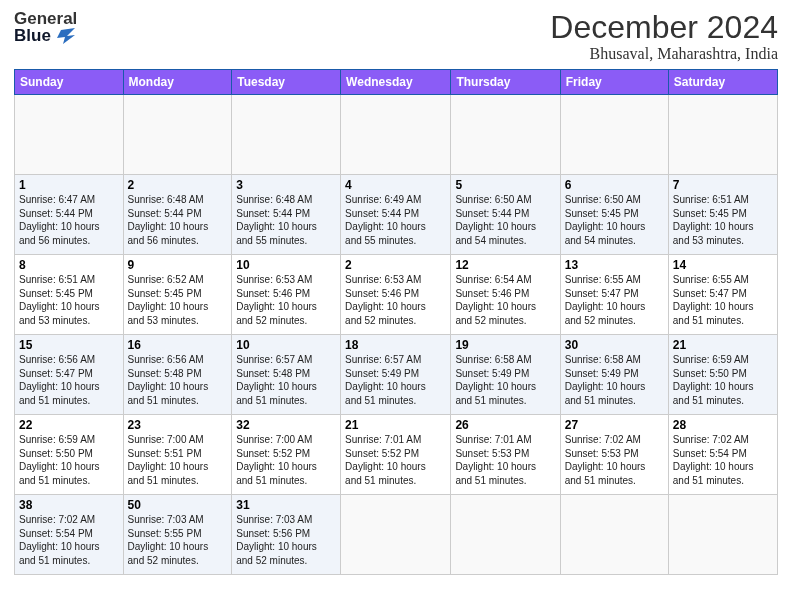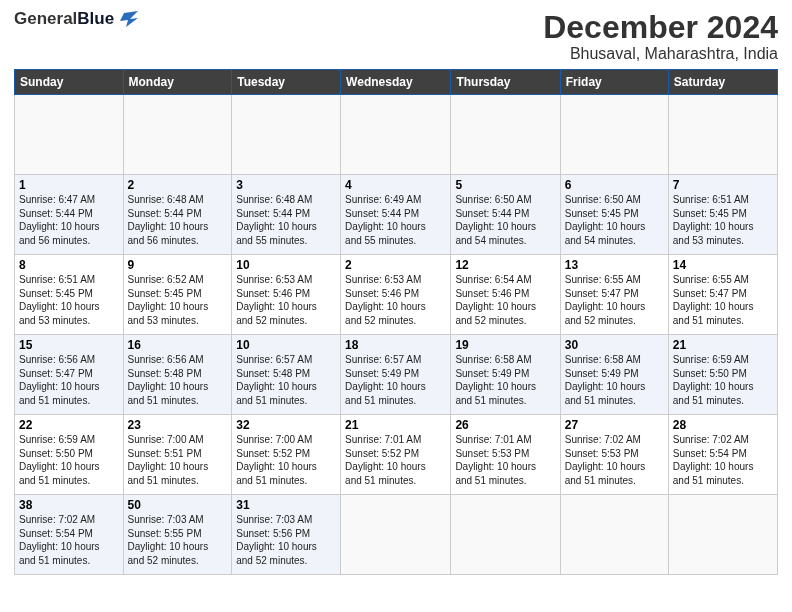--- a/index.html
+++ b/index.html
@@ -23,36 +23,37 @@
     .logo {
       display: flex;
       flex-direction: column;
       align-items: flex-start;
     }
     .title-block {
       text-align: right;
     }
     .title-block h1 {
       font-size: 32px;
-      font-weight: bold;
+      font-weight: normal;
       color: #333;
       line-height: 1.1;
     }
     .title-block h2 {
       font-size: 16px;
       font-weight: normal;
       color: #333;
+      font-family: Liberation Serif, serif;
     }
     .calendar {
       width: 100%;
       border-collapse: collapse;
       font-size: 10.5px;
     }
     .calendar thead tr th {
-      background: #404040;
+      background: #8b5cf6;
       color: #fff;
       text-align: left;
       padding: 5px 5px;
       font-size: 12px;
       font-weight: bold;
       border: 1px solid #1a5aaa;
     }
     .calendar tbody tr td {
       border: 1px solid #ccc;
       vertical-align: top;
@@ -79,21 +80,21 @@
       background: #f9f9f9 !important;
     }
   </style>
 </head>
 <body>
 
 <div class="container">
   <div class="header-row">
     <div class="logo">
       <div style="display:flex;align-items:center;">
-        <span style="display:inline-flex;flex-direction:row;line-height:1;text-align:right;">
+        <span style="display:inline-flex;flex-direction:column;line-height:1;text-align:right;">
           <span style="font-size:17px;font-weight:bold;color:#333;">General</span>
           <span style="font-size:17px;font-weight:bold;color:#0f172a;display:flex;align-items:center;">
             <span>Blue</span>
             <svg width="22" height="16" viewBox="0 0 22 16" style="margin-left:2px;">
               <polygon points="8,2 22,0 14,8 22,7 10,16 12,9 4,10" fill="#2a6dbf"></polygon>
             </svg>
           </span>
         </span>
       </div>
     </div>

